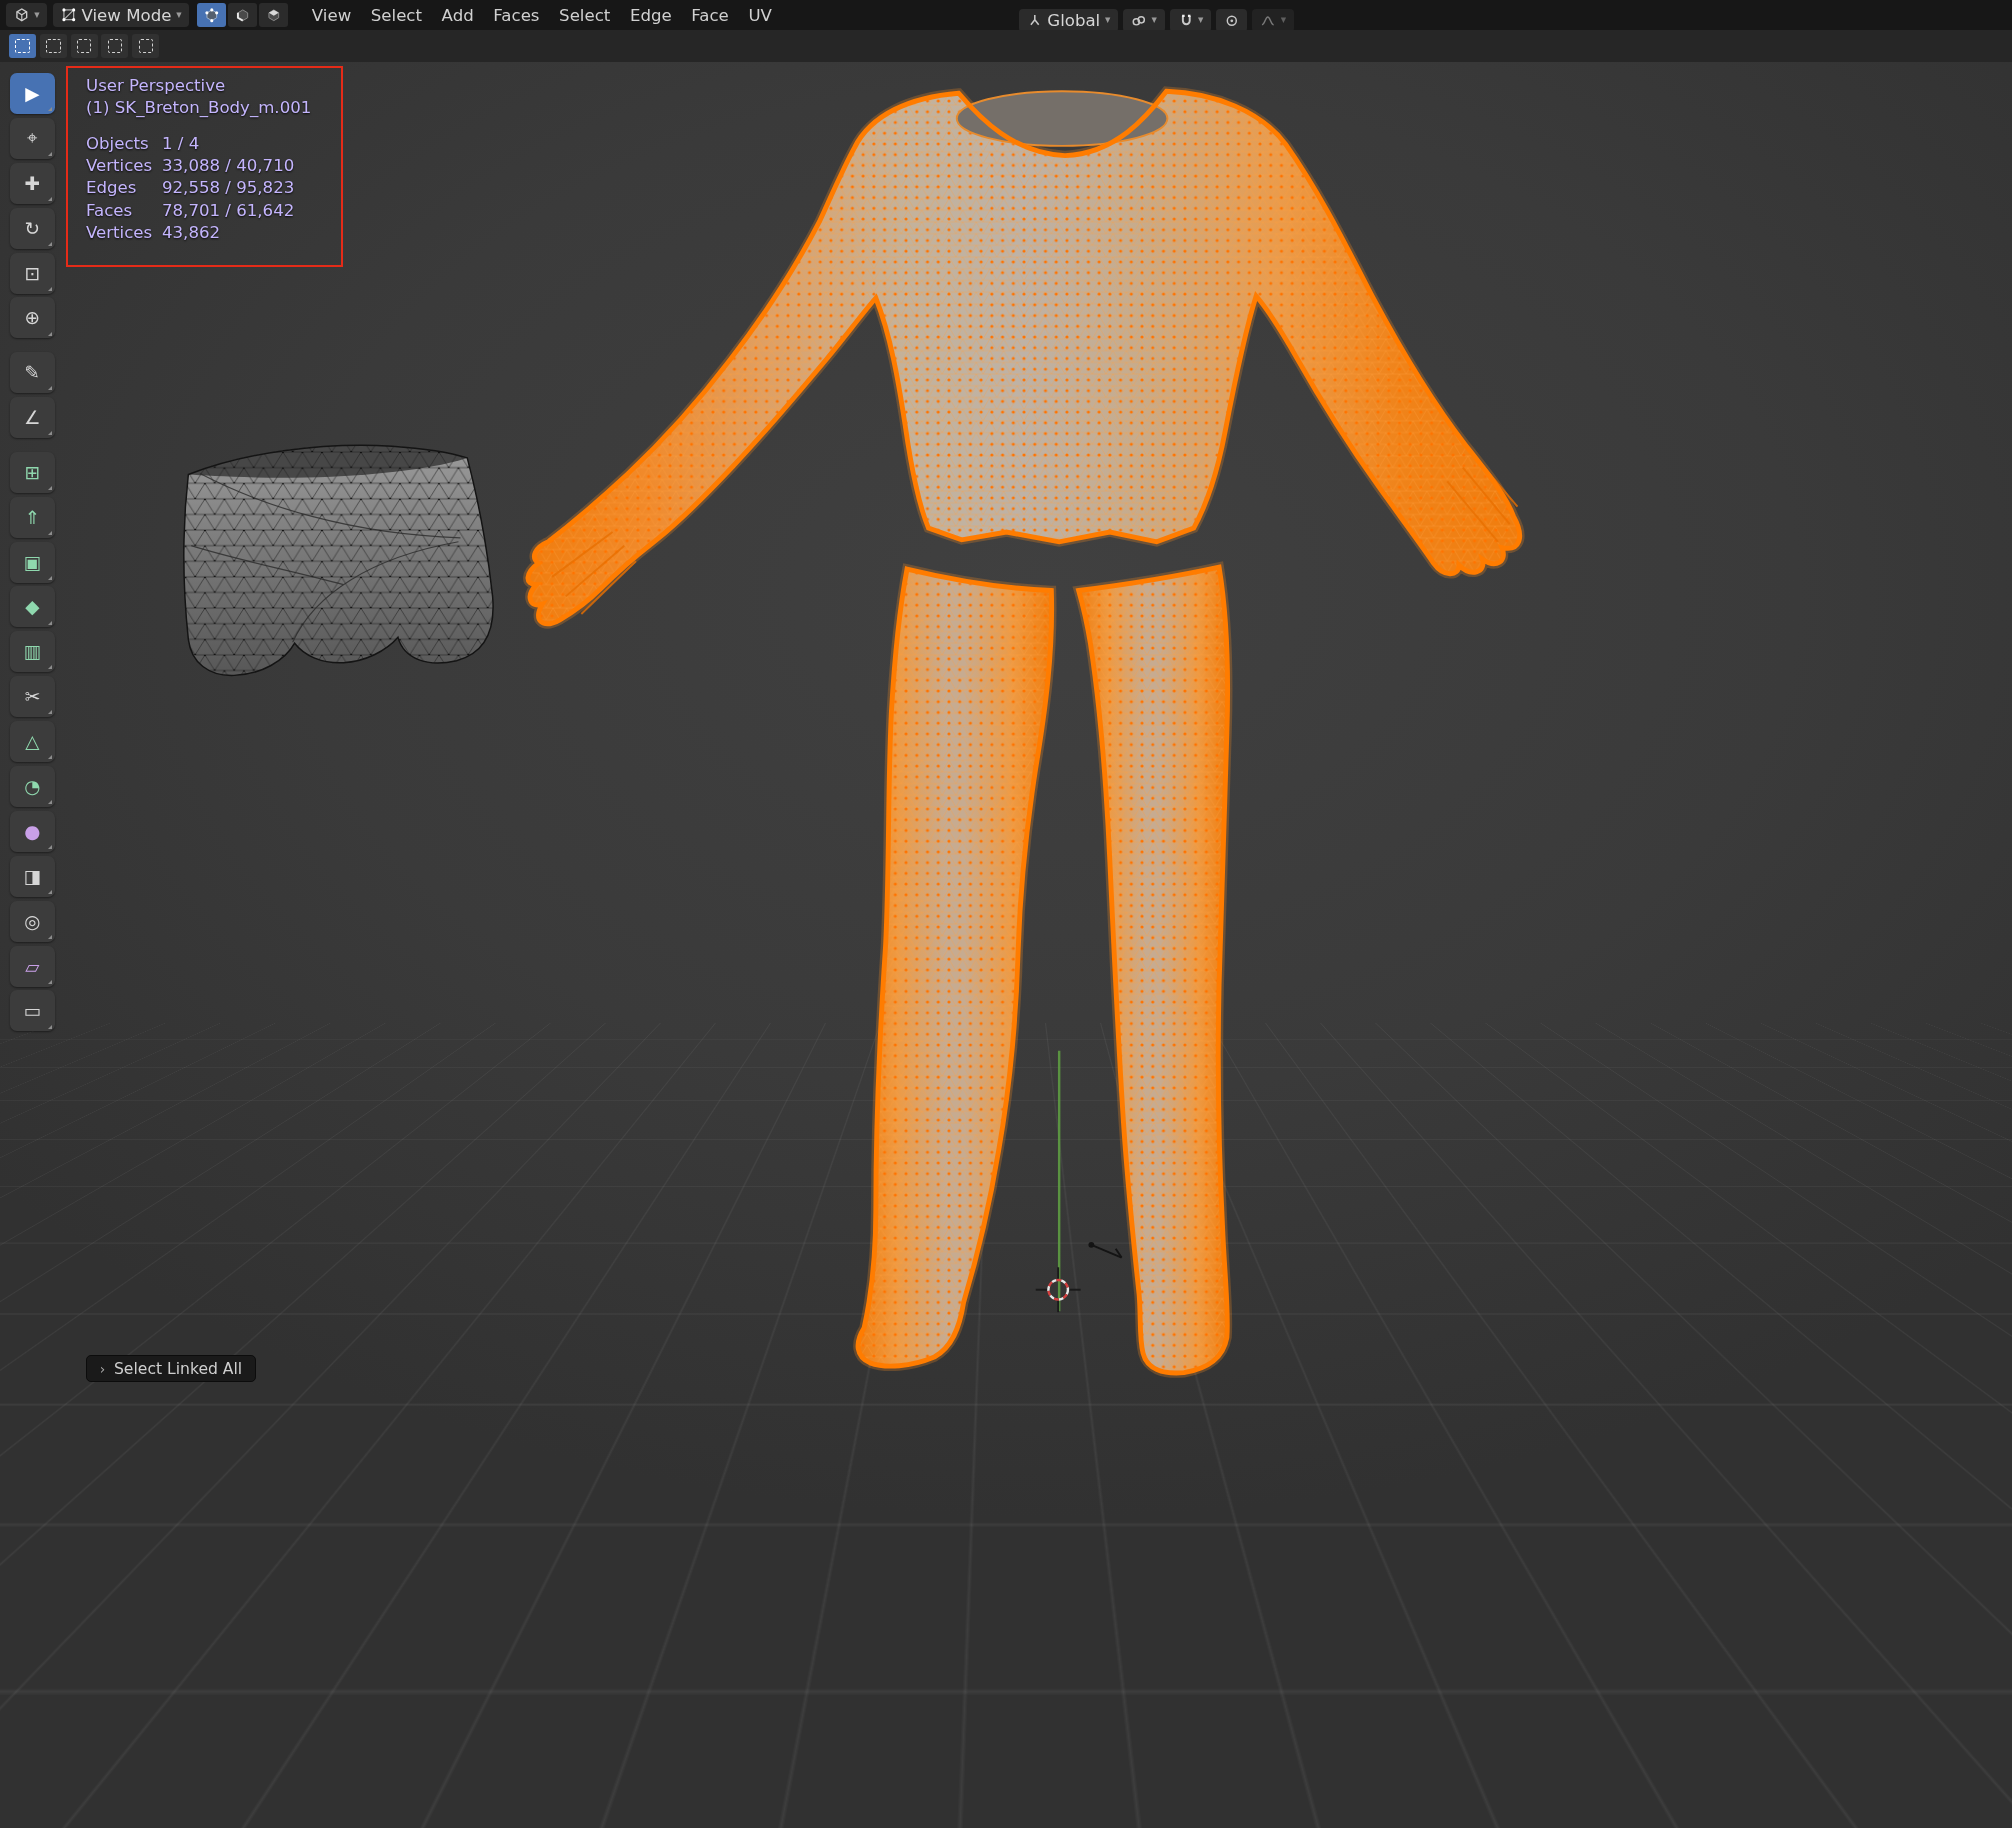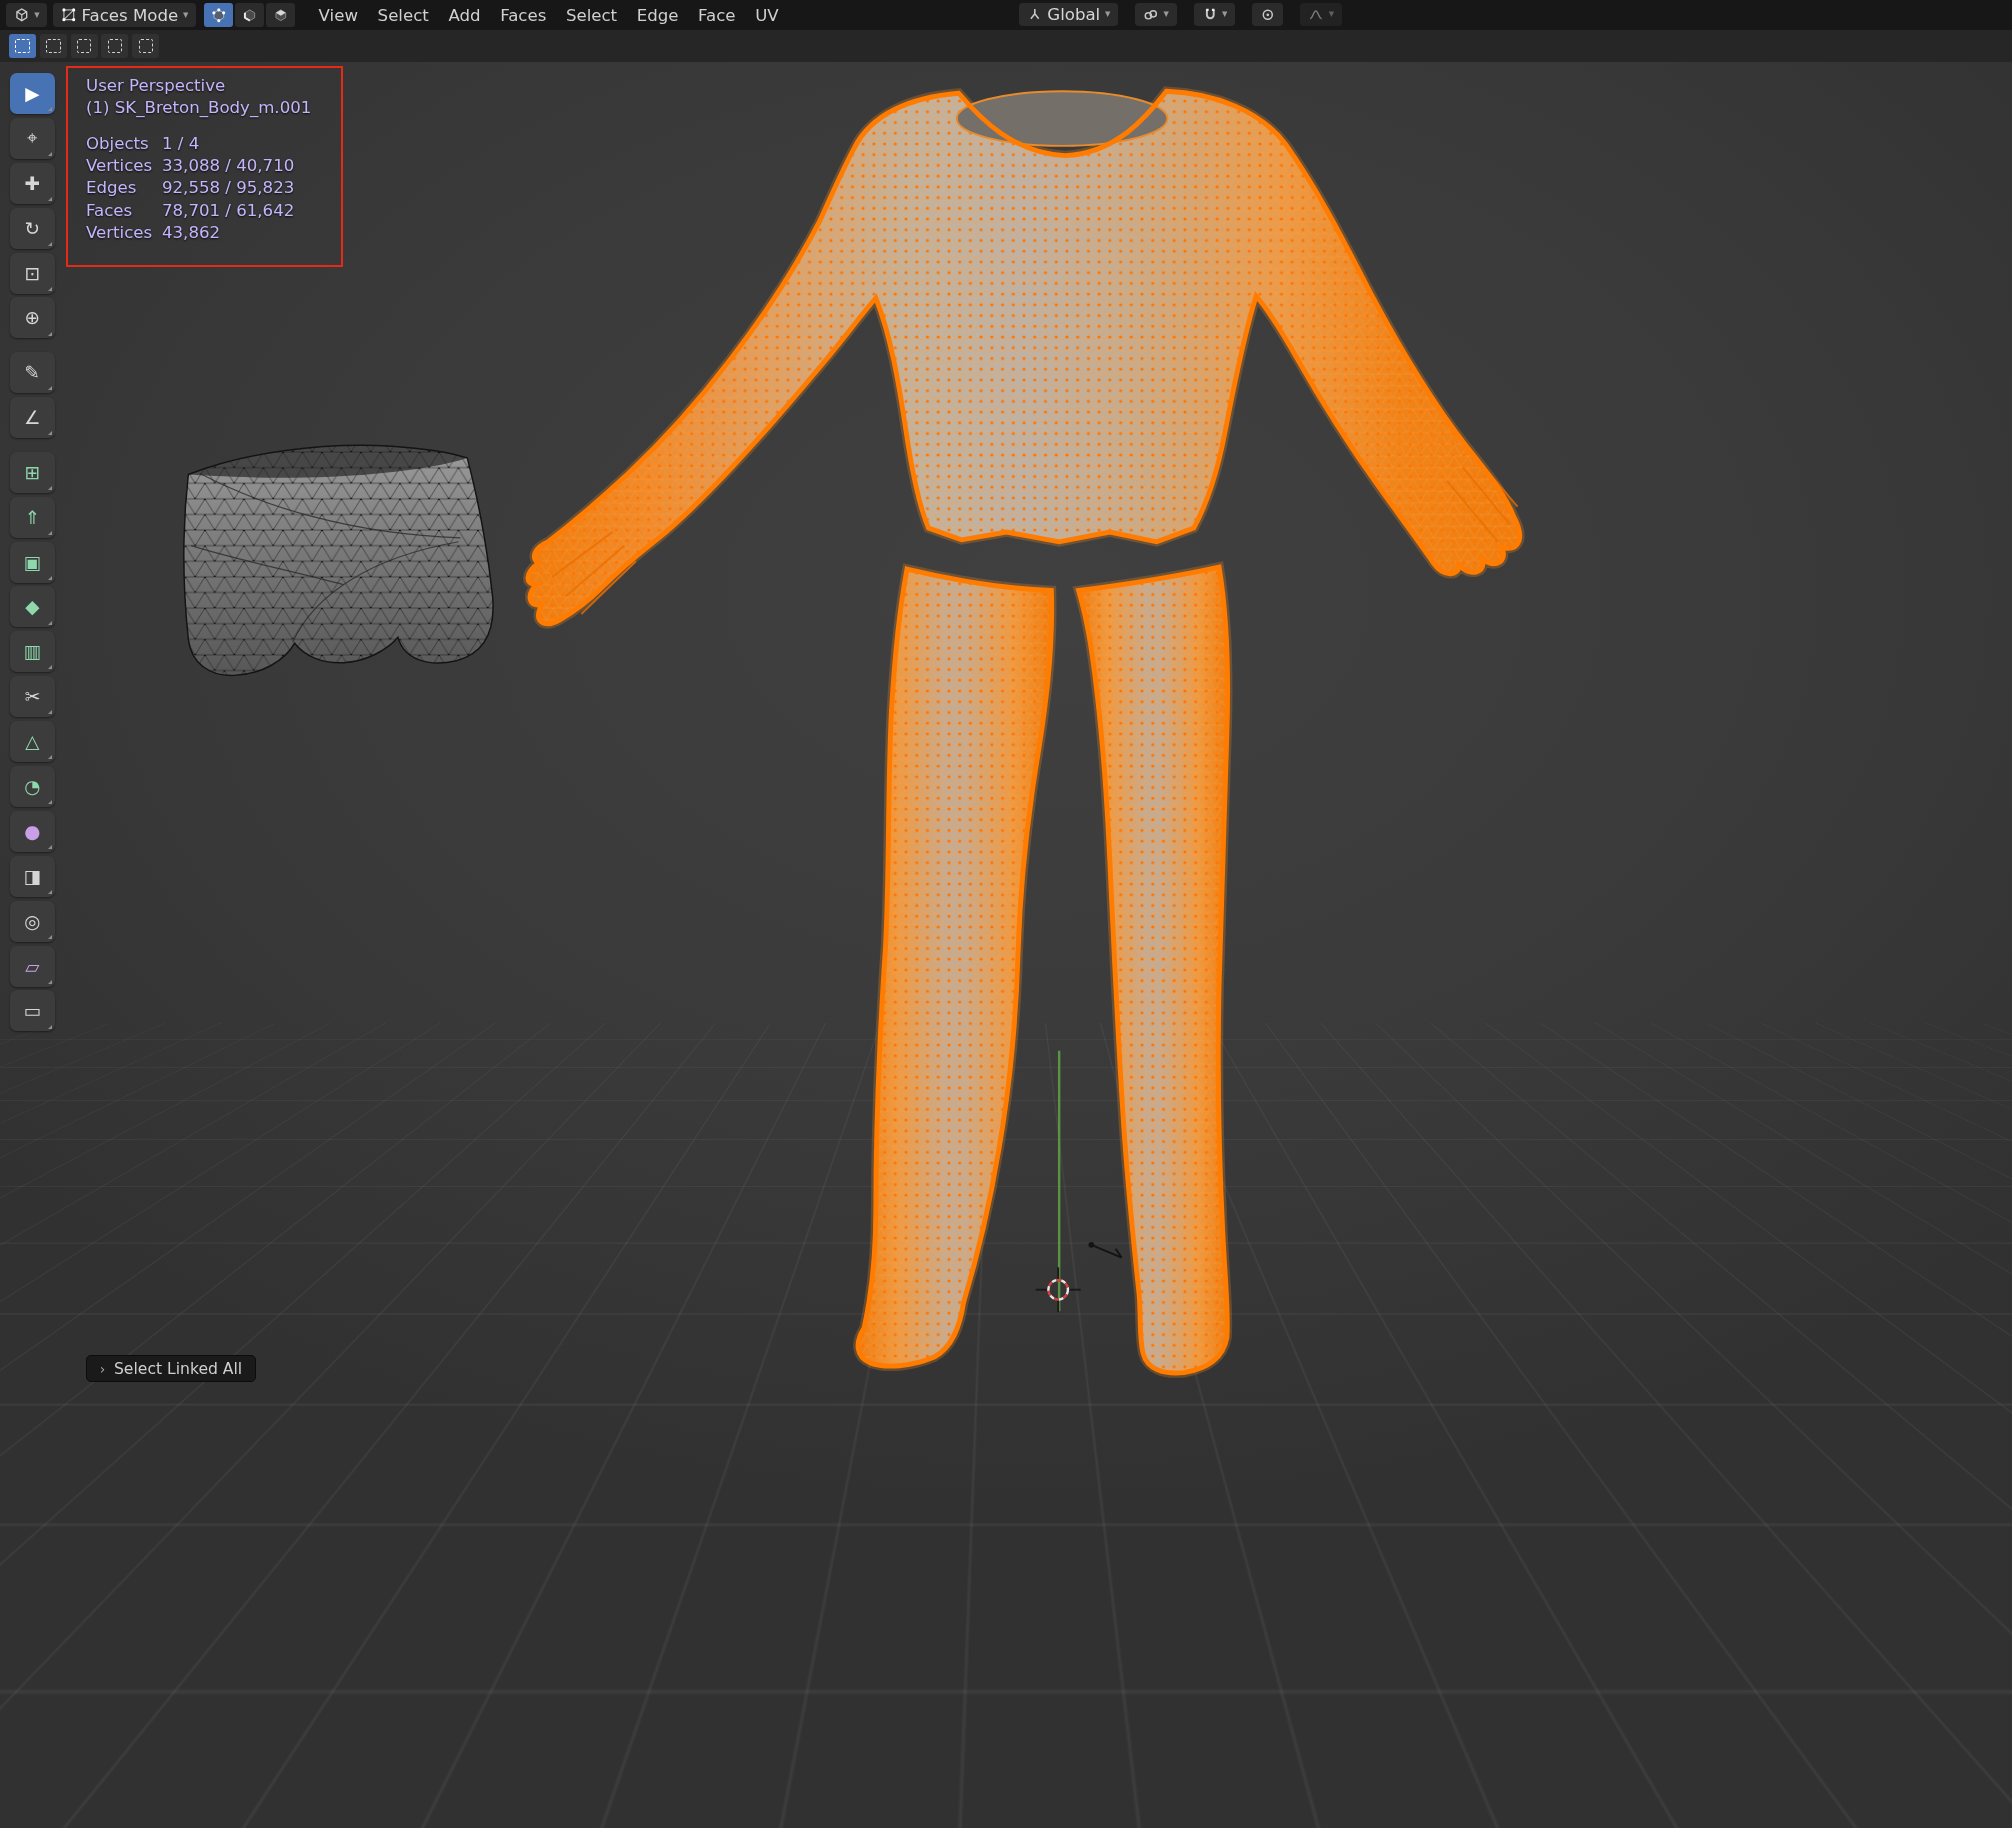--- a/index.html
+++ b/index.html
@@ -12,21 +12,21 @@
   .topbar{position:absolute;top:0;left:0;right:0;height:30px;background:#171717;
     display:flex;align-items:center;padding:0 5.9px;gap:5.9px;z-index:10}
   .dropdown,.hbtn{display:flex;align-items:center;gap:4.9px;background:#2b2b2b;
     border-radius:3.9px;padding:2.9px 7.8px;font-size:16.6px;color:#d6d6d6;cursor:default;height:23.4px;box-sizing:border-box}
   .caret{font-size:10.7px;color:#9a9a9a;line-height:1}
   .selmode{display:flex;gap:2px;margin-left:2px}
   .sbtn{width:29px;height:23.4px;background:#2b2b2b;border-radius:2.9px;display:flex;align-items:center;justify-content:center}
   .sbtn.active{background:#4772b3}
   #menubar{display:flex;align-items:flex-end;margin-left:7.8px}
   .menu{padding:0 9.8px;font-size:16.6px;color:#d0d0d0}
-  .right-cluster{position:absolute;left:1019px;top:3px;display:flex;align-items:center;gap:17px}
+  .right-cluster{position:absolute;left:1019px;top:9px;display:flex;align-items:center;gap:5px}
   .dim{opacity:.55}
   .icon-svg{display:block}
   
   .toolrow{position:absolute;top:30px;left:0;right:0;height:32px;background:#262626;
     display:flex;align-items:center;padding:0 8.8px;gap:3.9px;z-index:10}
   .trbtn{width:27px;height:24.4px;border-radius:2.9px;background:#313131;display:flex;align-items:center;justify-content:center}
   .trbtn.active{background:#4772b3}
   .dashsq{width:12.7px;height:12.7px;border:1.6px dashed #d2d2d2;border-radius:2px}
   .trbtn.active .dashsq{border-color:#fff}
   
@@ -72,21 +72,21 @@
 
   <div class="dropdown">
     <svg class="icon-svg" width="15.6" height="15.6" viewBox="0 0 16 16">
       <rect x="3" y="3" width="10" height="10" fill="none" stroke="#bbbbbb" stroke-width="1.2"></rect>
       <path d="M3 13L13 3" stroke="#bbbbbb" stroke-width="1.2"></path>
       <circle cx="3" cy="3" r="1.6" fill="#ffffff"></circle>
         <circle cx="13" cy="3" r="1.6" fill="#ffffff"></circle>
       <circle cx="3" cy="13" r="1.6" fill="#ffffff"></circle>
         <circle cx="13" cy="13" r="1.6" fill="#ffffff"></circle>
     </svg>
-    <span>Faces Mode</span>
+    <span>View Mode</span>
     <span class="caret">▾</span>
   </div>
 
   <div class="selmode">
     <div class="sbtn active">
       <svg class="icon-svg" width="15.6" height="15.6" viewBox="0 0 16 16">
         <path d="M3 6l5-3 5 3v5l-5 3-5-3z" fill="#55606e" stroke="#9fb4d0" stroke-width="1"></path>
         <circle cx="3" cy="6" r="1.6" fill="#ffffff"></circle>
           <circle cx="13" cy="6" r="1.6" fill="#ffffff"></circle>
         <circle cx="8" cy="14" r="1.6" fill="#ffffff"></circle>

